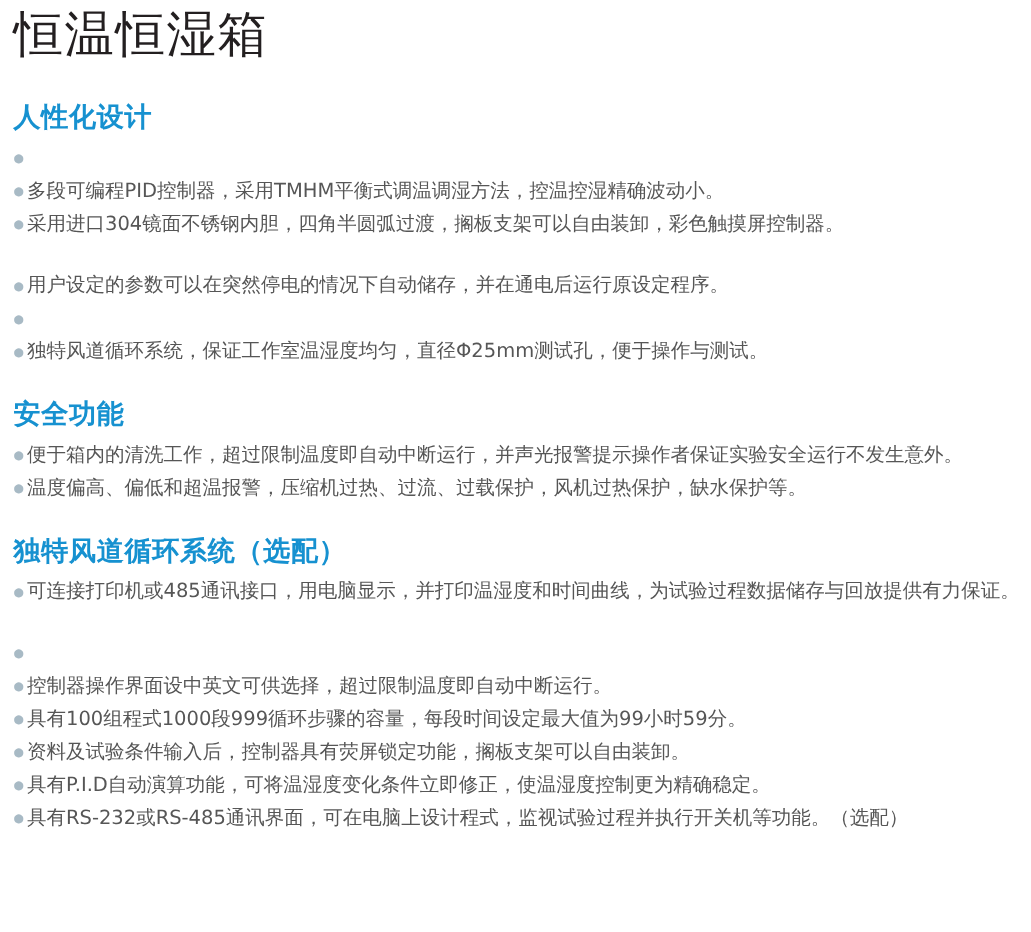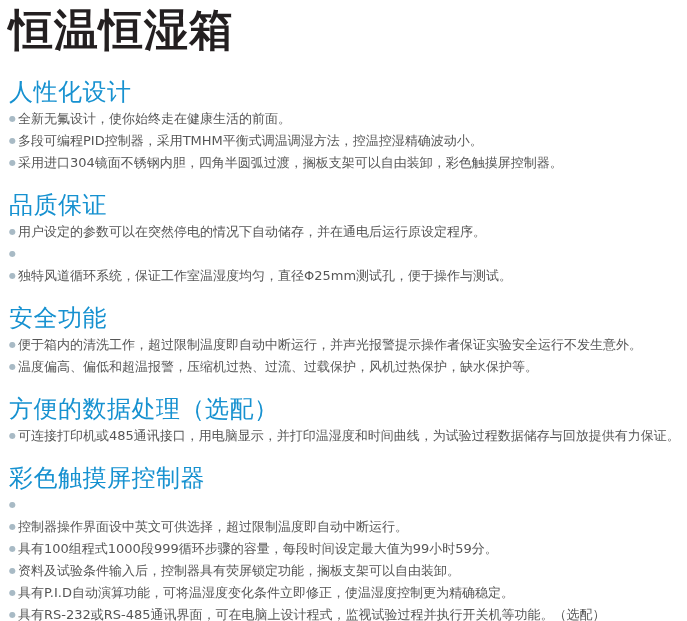--- a/index.html
+++ b/index.html
@@ -15,34 +15,34 @@
     width:687px;height:621px;
     background:var(--c-bg);
     font-family:"DejaVu Sans","Liberation Sans",sans-serif;
     overflow:hidden;
   }
   .page{
     width:687px;height:621px;
     padding:4px 10px 0 9px;
   }
   .doc-title{
-    font-size:44px;
-    font-weight:bold;
+    font-size:33px;
+    font-weight:normal;
     color:var(--c-title);
     line-height:1.18;
     letter-spacing:1px;
     margin:0 0 24px 0;
   }
   .section{
     margin-bottom:19px;
   }
   .section-heading{
     color:var(--c-heading);
-    font-size:24px;
-    font-weight:normal;
+    font-size:18px;
+    font-weight:bold;
     line-height:24px;
     letter-spacing:0.5px;
     margin:0 0 4px 0;
   }
   .bullet-list{
     list-style:none;
     margin:0;
     padding:0;
   }
   .bullet-item{
@@ -66,37 +66,35 @@
 
 <div class="page">
   <h1 class="doc-title">恒温恒湿箱</h1>
 
   <div id="sections-container">
   <div class="section">
     <h2 class="section-heading">人性化设计</h2>
     <ul class="bullet-list">
   <li class="bullet-item">
     <span class="bullet-dot">●</span>
-    <span class="bullet-text">全新无氟设计，使你始终走在健康生活的前面。</span>
   </li>
 
   <li class="bullet-item">
     <span class="bullet-dot">●</span>
     <span class="bullet-text">多段可编程PID控制器，采用TMHM平衡式调温调湿方法，控温控湿精确波动小。</span>
   </li>
 
   <li class="bullet-item">
     <span class="bullet-dot">●</span>
     <span class="bullet-text">采用进口304镜面不锈钢内胆，四角半圆弧过渡，搁板支架可以自由装卸，彩色触摸屏控制器。</span>
   </li>
 </ul>
   </div>
 
   <div class="section">
-    <h2 class="section-heading">品质保证</h2>
     <ul class="bullet-list">
   <li class="bullet-item">
     <span class="bullet-dot">●</span>
     <span class="bullet-text">用户设定的参数可以在突然停电的情况下自动储存，并在通电后运行原设定程序。</span>
   </li>
 
   <li class="bullet-item">
     <span class="bullet-dot">●</span>
   </li>
 
@@ -116,31 +114,30 @@
   </li>
 
   <li class="bullet-item">
     <span class="bullet-dot">●</span>
     <span class="bullet-text">温度偏高、偏低和超温报警，压缩机过热、过流、过载保护，风机过热保护，缺水保护等。</span>
   </li>
 </ul>
   </div>
 
   <div class="section">
-    <h2 class="section-heading">方便的数据处理（选配）</h2>
+    <h2 class="section-heading">独特风道循环系统（选配）</h2>
     <ul class="bullet-list">
   <li class="bullet-item">
     <span class="bullet-dot">●</span>
     <span class="bullet-text">可连接打印机或485通讯接口，用电脑显示，并打印温湿度和时间曲线，为试验过程数据储存与回放提供有力保证。</span>
   </li>
 </ul>
   </div>
 
   <div class="section">
-    <h2 class="section-heading">彩色触摸屏控制器</h2>
     <ul class="bullet-list">
   <li class="bullet-item">
     <span class="bullet-dot">●</span>
   </li>
 
   <li class="bullet-item">
     <span class="bullet-dot">●</span>
     <span class="bullet-text">控制器操作界面设中英文可供选择，超过限制温度即自动中断运行。</span>
   </li>
 

